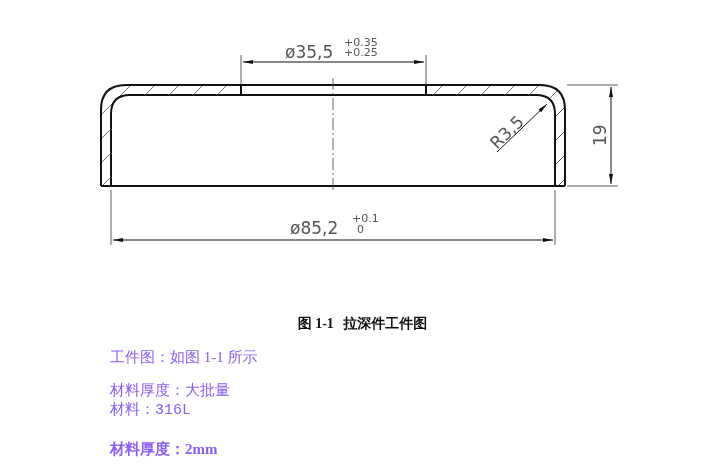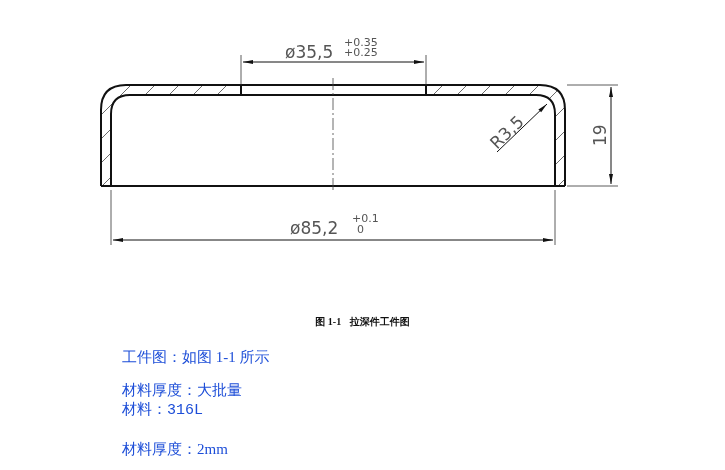--- a/index.html
+++ b/index.html
@@ -1,21 +1,21 @@
 <!DOCTYPE html>
 <html><head>
   <meta charset="utf-8">
   <style>
     html, body { margin: 0; padding: 0; background: #ffffff; }
     body { width: 725px; height: 470px; position: relative; overflow: hidden; font-family: "Liberation Serif", serif; color: #111; }
     #drawing { position: absolute; left: 0; top: 0; width: 725px; height: 300px; }
     .dimtext { font-family: "DejaVu Sans", sans-serif; fill: #555; }
-    .caption { position: absolute; left: 0; width: 725px; top: 315px; text-align: center; font-family: "Liberation Serif", serif; font-weight: bold; font-size: 10px; color: #111; }
+    .caption { position: absolute; left: 0; width: 725px; top: 315px; text-align: center; font-family: "Liberation Serif", serif; font-weight: bold; font-size: 14px; color: #111; }
     .caption span { margin: 0 3px; }
-    .spec { position: absolute; left: 110px; font-family: "Liberation Serif", serif; font-size: 15px; color: #1d4ed8; margin-left: 12px; }
+    .spec { position: absolute; left: 110px; font-family: "Liberation Serif", serif; font-size: 15px; color: #8b5cf6; }
   </style>
 </head>
 <body>
 
 <svg id="drawing" width="725" height="300" viewBox="0 0 725 300" xmlns="http://www.w3.org/2000/svg">
   <defs>
     <pattern id="hatch" patternUnits="userSpaceOnUse" width="24" height="24" patternTransform="rotate(0)">
       <line x1="0" y1="24" x2="24" y2="0" stroke="#444" stroke-width="0.8"></line>
     </pattern>
     <marker id="arrowR" markerWidth="10" markerHeight="6" refX="10" refY="3" orient="auto" markerUnits="userSpaceOnUse">
@@ -80,15 +80,15 @@
 
 <div class="spec" style="top:348px;">
   <span>工件图：</span><span>如图 1-1 所示</span>
 </div>
 <div class="spec" style="top:381px;">
   <span>材料厚度：</span><span>大批量</span>
 </div>
 <div class="spec" style="top:400px;font-family:Liberation Mono, monospace;">
   <span>材料：</span><span>316L</span>
 </div>
-<div class="spec" style="top:440px;">
+<div class="spec" style="top:440px;font-weight:bold;">
   <span>材料厚度：</span><span>2mm</span>
 </div>
 
 </body></html>

